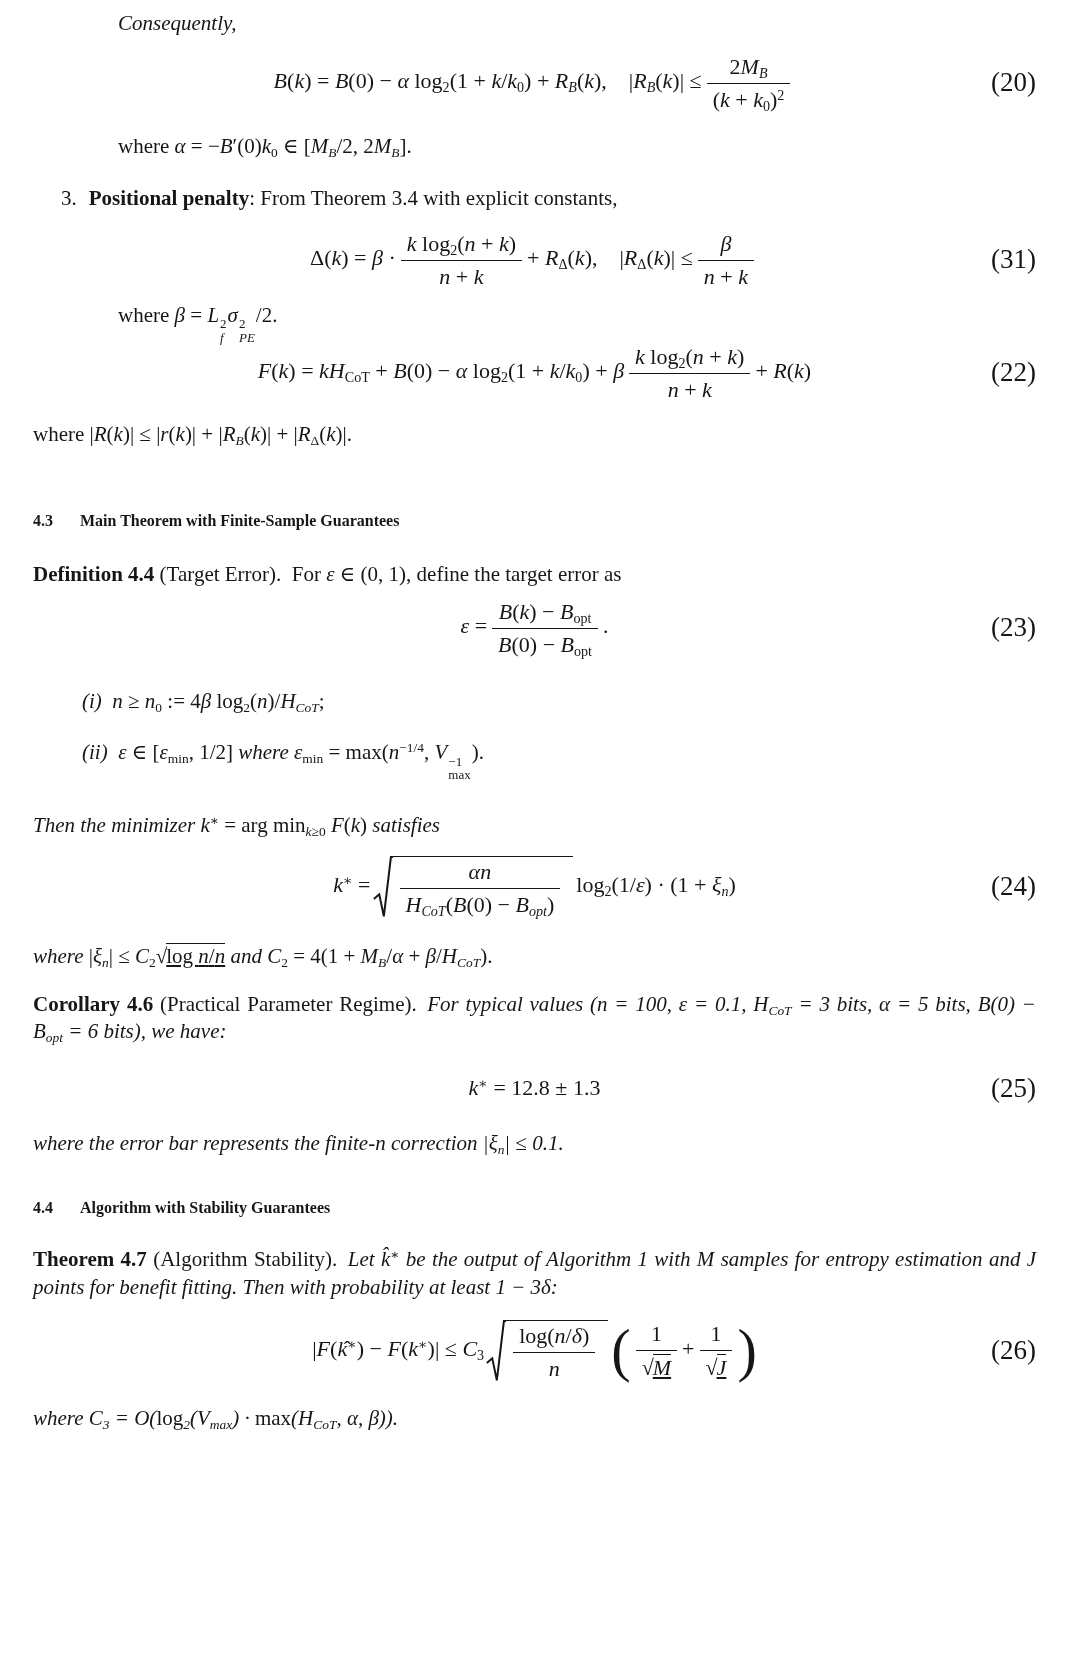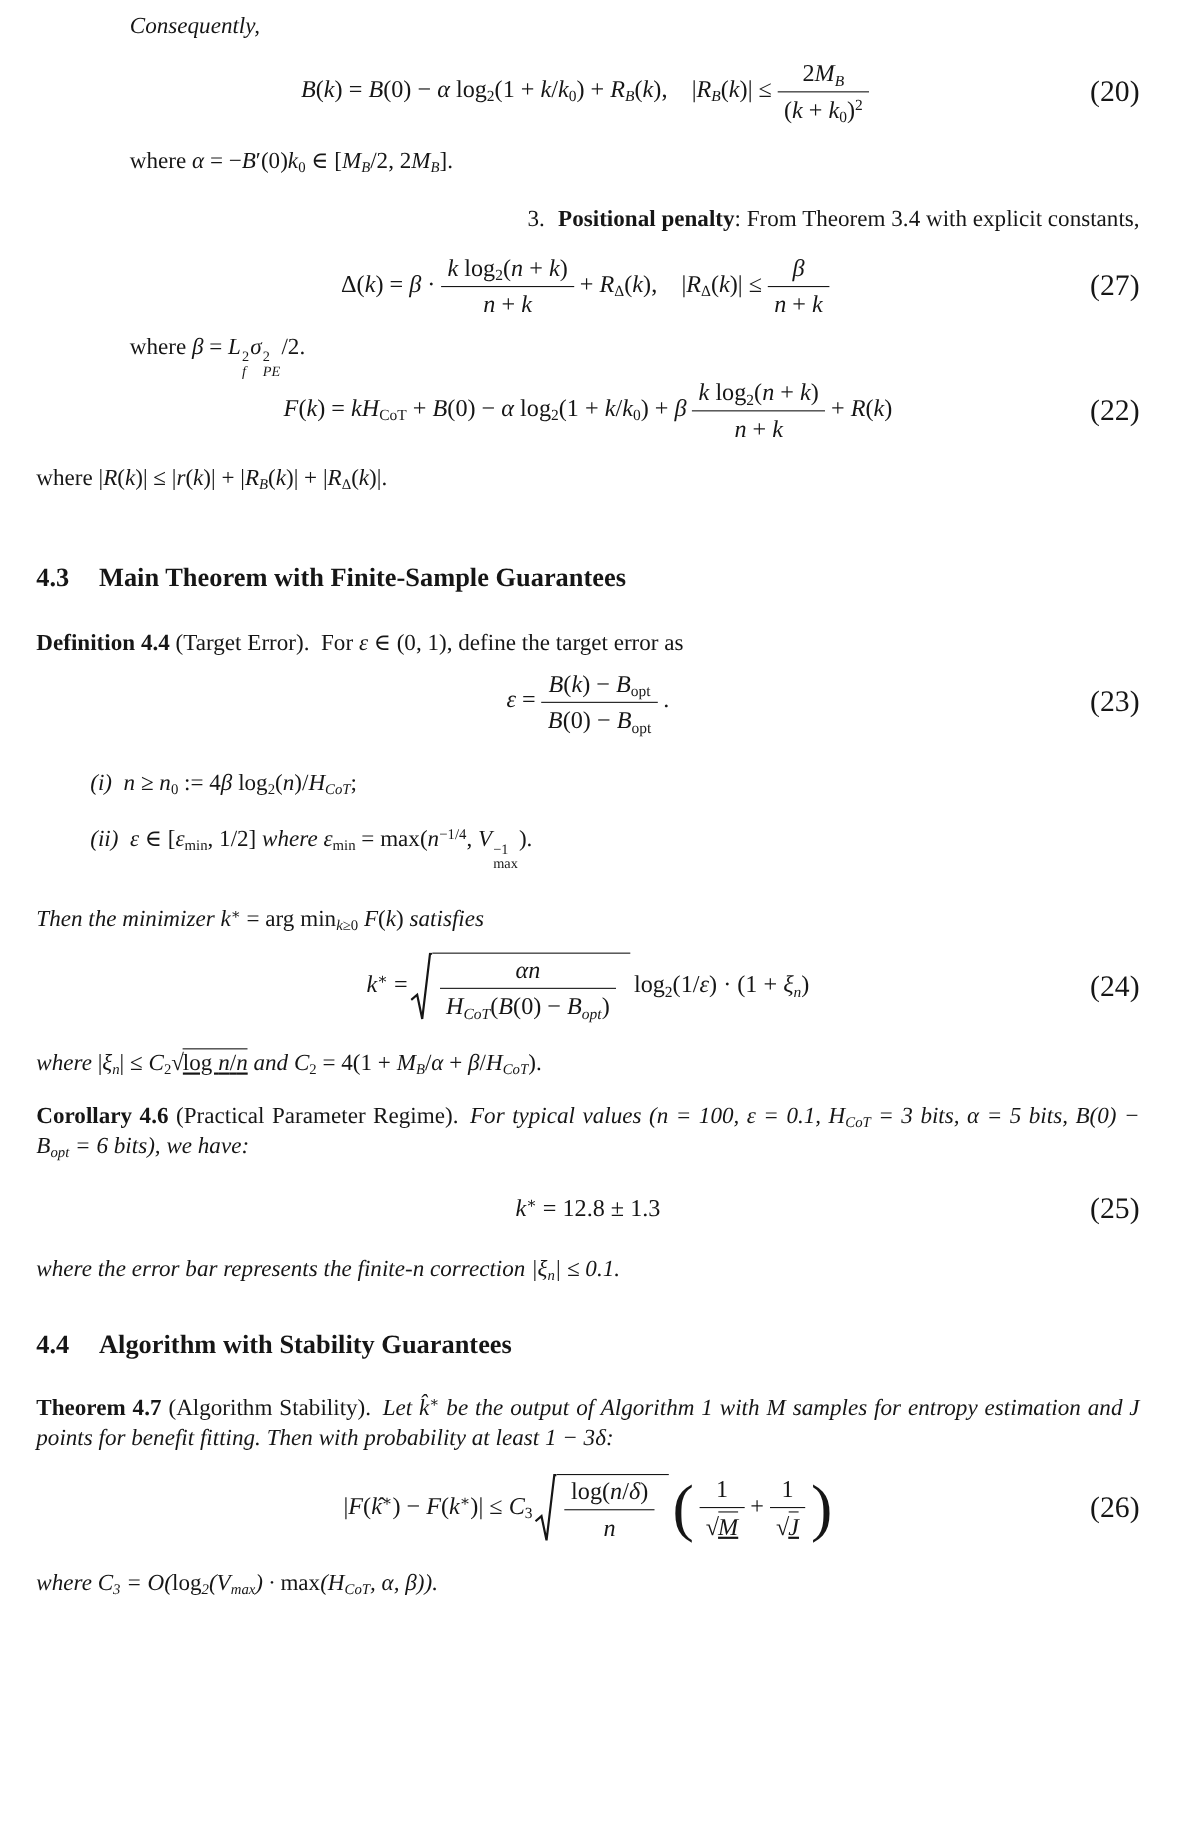--- a/index.html
+++ b/index.html
@@ -33,23 +33,23 @@
   
   .sqrt{display:inline-flex;align-items:stretch;vertical-align:middle;margin:0 3px 0 2px;}
   .radsvg{width:20px;flex:0 0 20px;align-self:stretch;height:auto;}
   .rdc{display:flex;align-items:flex-start;border-top:1.7px solid #161616;padding:2px 8px 1px 2px;}
   
   .rt{font-style:normal;}
   .ol{display:inline-block;border-top:1.4px solid #161616;line-height:1.12;padding-top:1px;margin-left:-1px;text-decoration:underline;}
   
   .bigp{font-style:normal;font-size:265%;line-height:0;vertical-align:middle;font-weight:300;}
   
-  .sec{font-weight:700;font-size:24px;line-height:1.25;}
+  .sec{font-weight:700;font-size:16px;line-height:1.25;}
   .sec .snum{margin-right:27px;}
-  .li3{margin-left:28px;text-align:right;}
+  .li3{margin-left:28px;}
   .li3 .linum{margin-right:12px;}
   .itm{margin-left:49px;}
 </style>
 </head>
 <body>
 
 <div class="page">
 
   <p class="it indent1" style="margin-top:10px">Consequently,</p>
 
@@ -57,21 +57,21 @@
     <span><span><i>B</i>(<i>k</i>) = <i>B</i>(0) − <i>α</i> log<sub>2</sub>(1 + <i>k</i>/<i>k</i><sub>0</sub>) + <i>R</i><sub><i>B</i></sub>(<i>k</i>), |<i>R</i><sub><i>B</i></sub>(<i>k</i>)| ≤</span><span class="frac"><span class="fn">2<i>M</i><sub><i>B</i></sub></span><span class="fd">(<i>k</i> + <i>k</i><sub>0</sub>)<sup>2</sup></span></span></span>
     <span class="eqno">(20)</span>
   </div>
 
   <p class="indent1" style="margin-top:20px">where <i>α</i> = −<i>B</i>′(0)<i>k</i><sub>0</sub> ∈ [<i>M</i><sub><i>B</i></sub>/2, 2<i>M</i><sub><i>B</i></sub>].</p>
 
   <p class="li3" style="margin-top:24px"><span class="linum">3.</span><span class="b">Positional penalty</span><span>: From Theorem 3.4 with explicit constants,</span></p>
 
   <div class="eq" style="margin-top:18px">
     <span><span>Δ(<i>k</i>) = <i>β</i> ·</span><span class="frac"><span class="fn"><i>k</i> log<sub>2</sub>(<i>n</i> + <i>k</i>)</span><span class="fd"><i>n</i> + <i>k</i></span></span><span>+ <i>R</i><sub>Δ</sub>(<i>k</i>), |<i>R</i><sub>Δ</sub>(<i>k</i>)| ≤</span><span class="frac"><span class="fn"><i>β</i></span><span class="fd"><i>n</i> + <i>k</i></span></span></span>
-    <span class="eqno">(27)</span>
+    <span class="eqno">(31)</span>
   </div>
 
   <p class="indent1" style="margin-top:12px">where <i>β</i> = <i>L</i><span class="ss">
         <span>2</span>
         <span><i>f</i></span>
       </span><i>σ</i><span class="ss">
         <span>2</span>
         <span><i>PE</i></span>
       </span>/2.</p>
 

